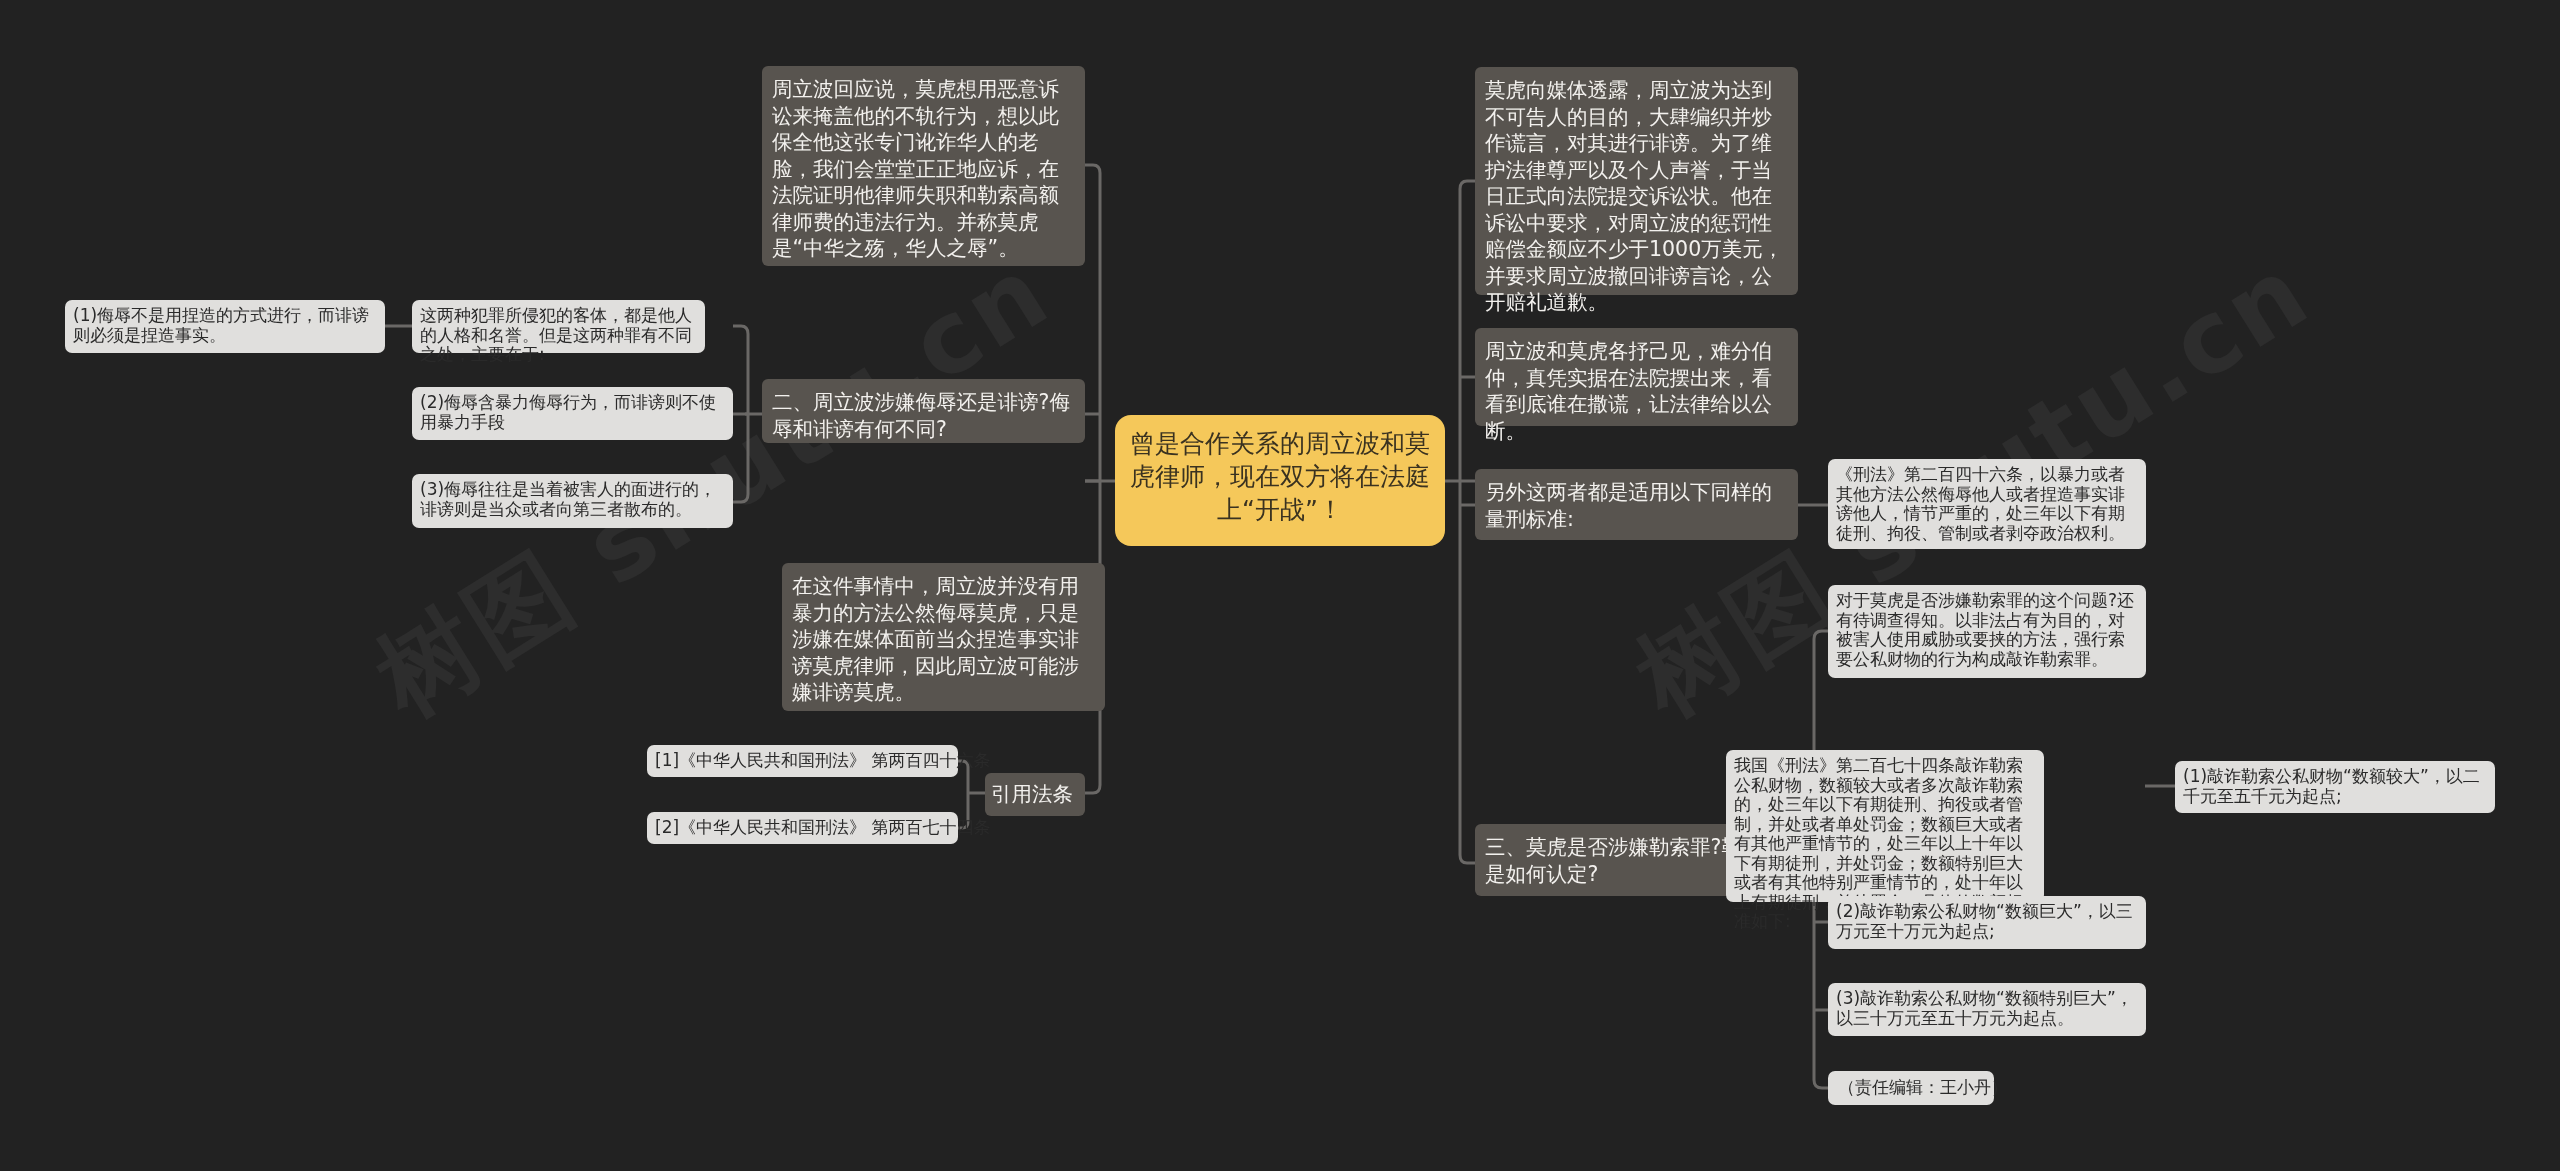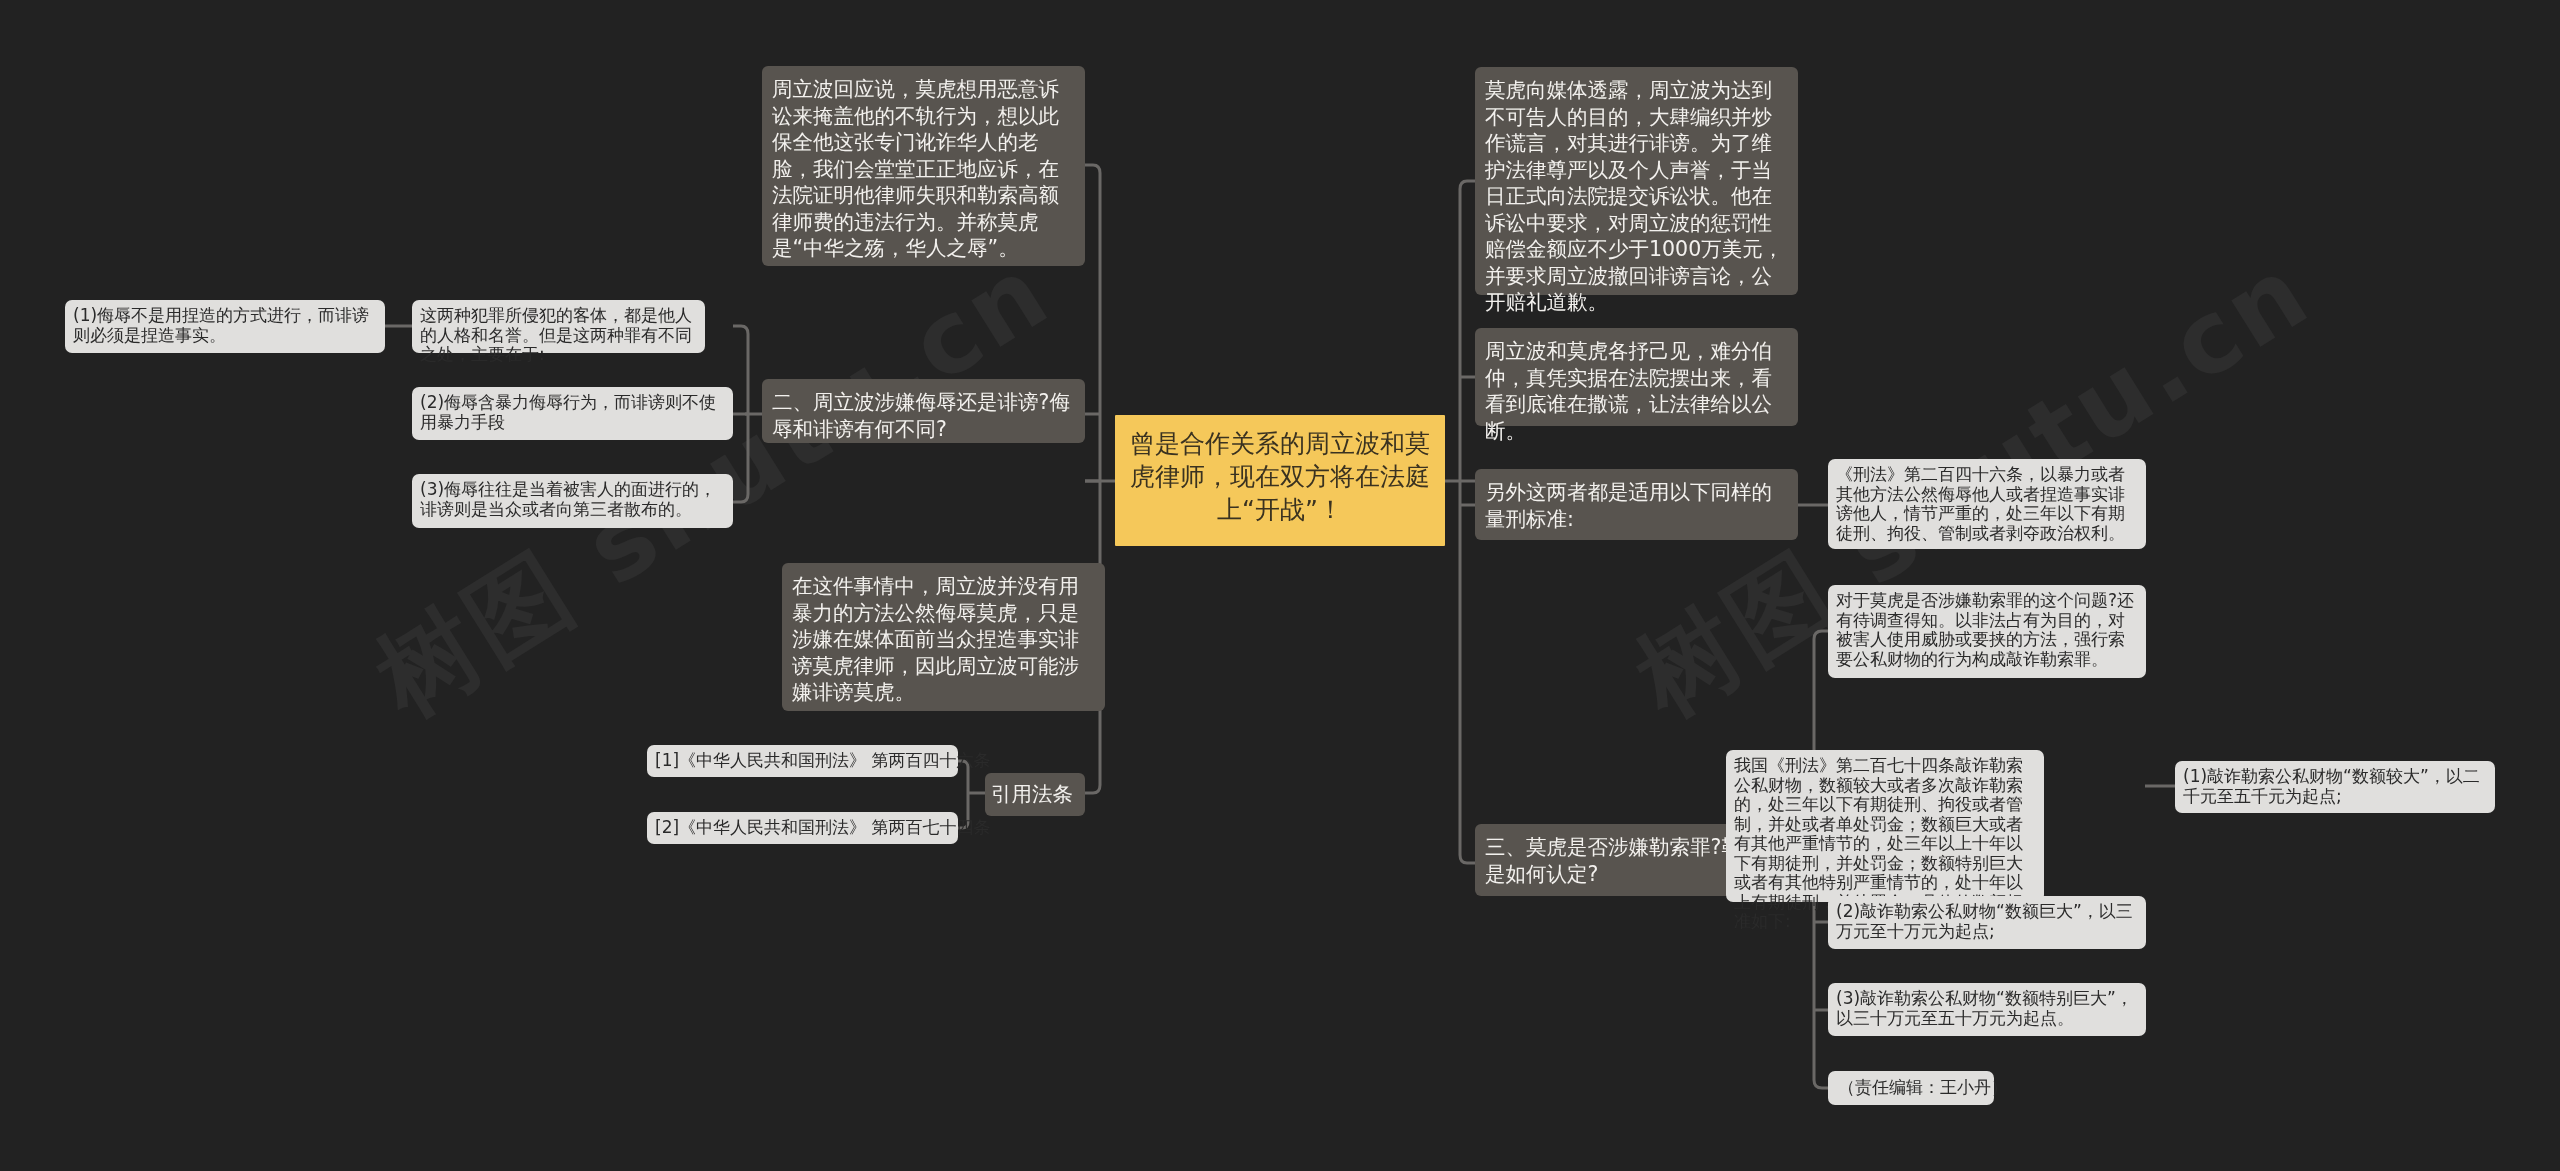--- a/index.html
+++ b/index.html
@@ -7,21 +7,21 @@
     width: 2560px; height: 1171px; overflow: hidden;
     background: #222222; position: relative;
     font-family: "DejaVu Sans", "Liberation Sans", sans-serif;
   }
   .canvas { position: absolute; left: 0; top: 0; width: 2560px; height: 1171px; }
   svg.links { position: absolute; left: 0; top: 0; width: 2560px; height: 1171px; pointer-events: none; }
   svg.links path { fill: none; stroke: #6a6866; stroke-width: 3; }
   .node { position: absolute; box-sizing: border-box; border-radius: 8px; word-break: break-all; }
   .root {
     background: #f5c85a; color: #3a3220; font-size: 25px; line-height: 33px;
-    text-align: center; padding: 12px 14px; border-radius: 1px;
+    text-align: center; padding: 12px 14px; border-radius: 16px;
   }
   .l1 {
     background: #58544f; color: #f3f1ee; font-size: 20.5px; line-height: 26.5px;
     padding: 10px 10px 10px 10px; border-radius: 6px;
   }
   .l2 {
     background: #e0dfdd; color: #2a2a2a; font-size: 17px; line-height: 19.5px;
     padding: 6px 8px; border-radius: 7px;
   }
   .watermark {

